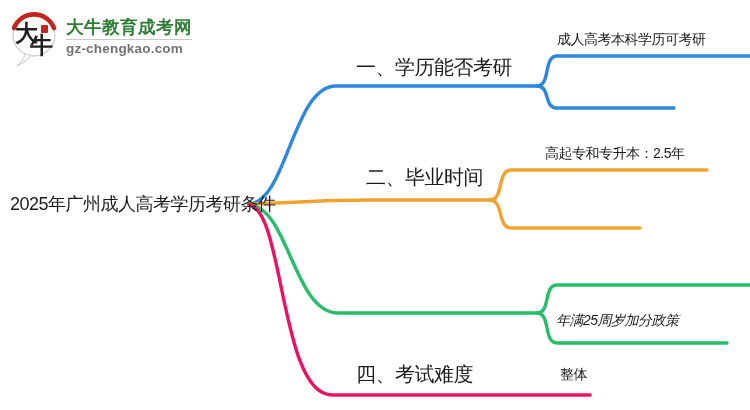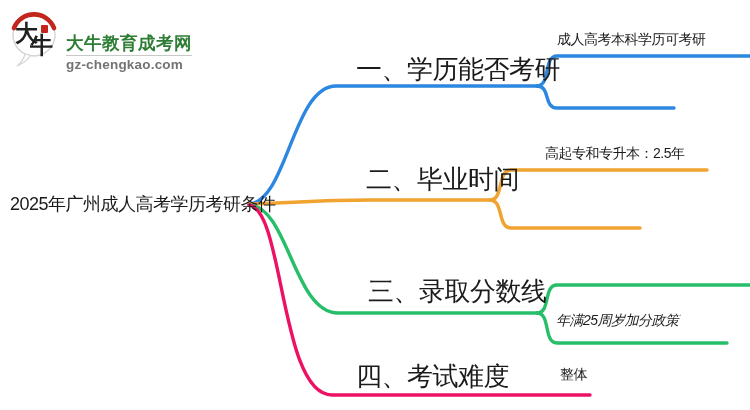--- a/index.html
+++ b/index.html
@@ -6,26 +6,26 @@
   .canvas {
     position:relative; width:750px; height:410px; background:#fff;
     font-family:"Liberation Sans","DejaVu Sans",sans-serif; overflow:hidden;
   }
   .edges { position:absolute; left:0; top:0; }
   .label {
     position:absolute; color:#1b1b1b; white-space:nowrap;
     letter-spacing:-0.5px; line-height:26px;
   }
   .root   { font-size:18px; }
-  .branch { font-size:26px; }
+  .branch { font-size:20px;font-family:Liberation Mono, monospace; }
   .child  { font-size:14px; }
 
   
   .logo { position:absolute; left:8px; top:10px; display:flex; align-items:flex-start; cursor:pointer; }
-  .site-text { margin-left:6px; padding-top:7px;margin-top:16px; }
+  .site-text { margin-left:6px; padding-top:7px; }
   .site-name {
     font-size:17.5px; font-weight:bold; color:#2E7D35; letter-spacing:0.5px; line-height:20px;
   }
   .site-divider { border-top:1px solid #c9c9c9; margin:2px 0 1px 0; }
   .site-url {
     font-size:13.5px; font-weight:bold; color:#737373; letter-spacing:0.2px; line-height:16px;
   }
 </style>
 </head>
 <body>
@@ -52,21 +52,20 @@
   </svg>
 
   <div class="label root" style="left:10px; top:191px;">2025年广州成人高考学历考研条件</div>
 
   <div class="label branch" style="left:356px; top:56px;">一、学历能否考研</div>
   <div class="label child" style="left:557px; top:26px;">成人高考本科学历可考研</div>
 
   <div class="label branch" style="left:366px; top:166px;">二、毕业时间</div>
   <div class="label child" style="left:545px; top:140px;">高起专和专升本：2.5年</div>
 
-  <div class="label branch" style="left:368px; top:278px;">三、录取分数线</div>
   <div class="label child" style="left:556px; top:307px;font-style:italic;">年满25周岁加分政策</div>
 
   <div class="label branch" style="left:356px; top:363px;">四、考试难度</div>
   <div class="label child" style="left:560px; top:361px;">整体</div>
 
   <div class="logo">
     <svg width="52" height="58" viewBox="0 0 52 58">
       <circle cx="26" cy="25" r="21" fill="#ffffff" stroke="#d4d4d4" stroke-width="1.4"></circle>
       <path d="M17,44 C15.5,50 12.5,53.5 9,56 C15,53.5 19.5,50 22.5,45.5 Z" fill="#ffffff" stroke="#d4d4d4" stroke-width="1.2" stroke-linejoin="round"></path>
       <path d="M6,18 A21.5,21.5 0 0 1 46,18" fill="none" stroke-width="4.6" stroke-linecap="round" stroke="#C2261C"></path>

